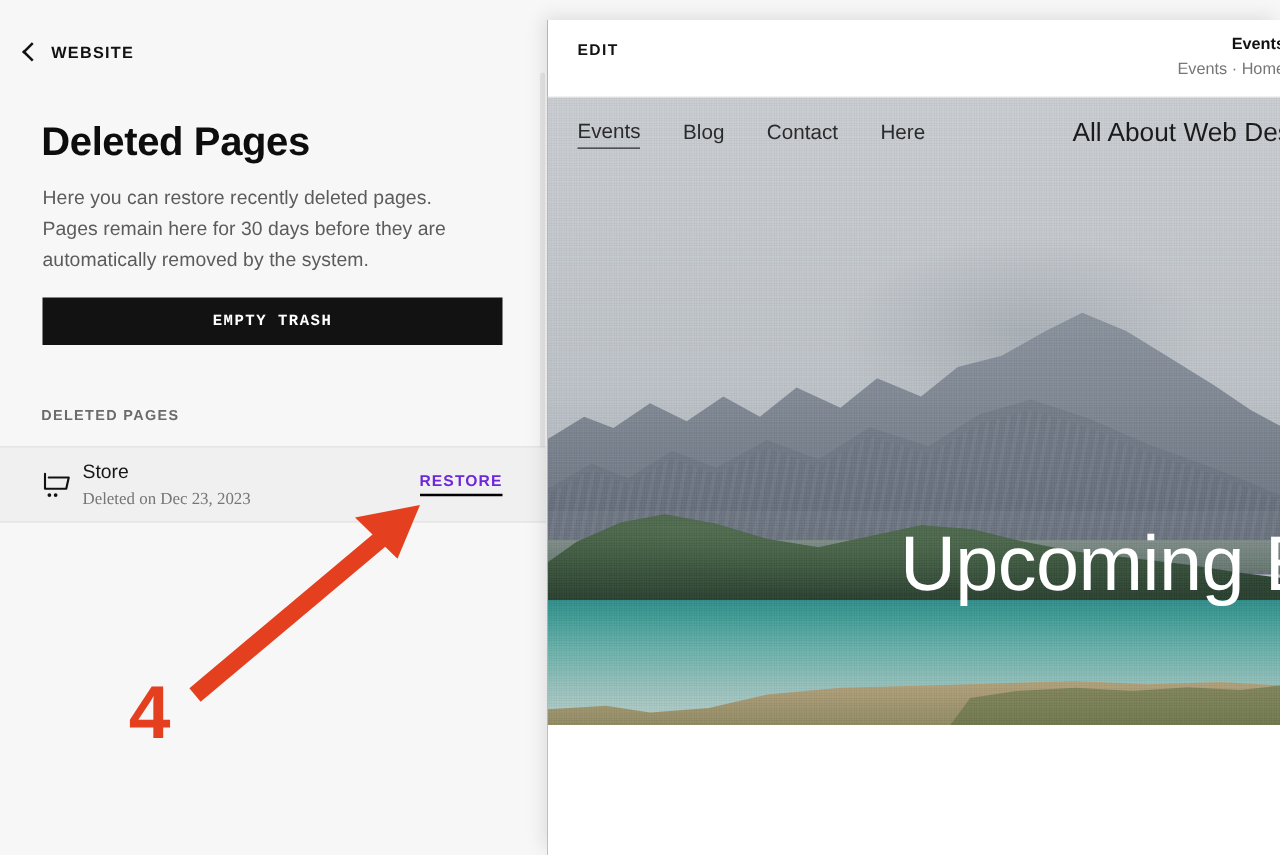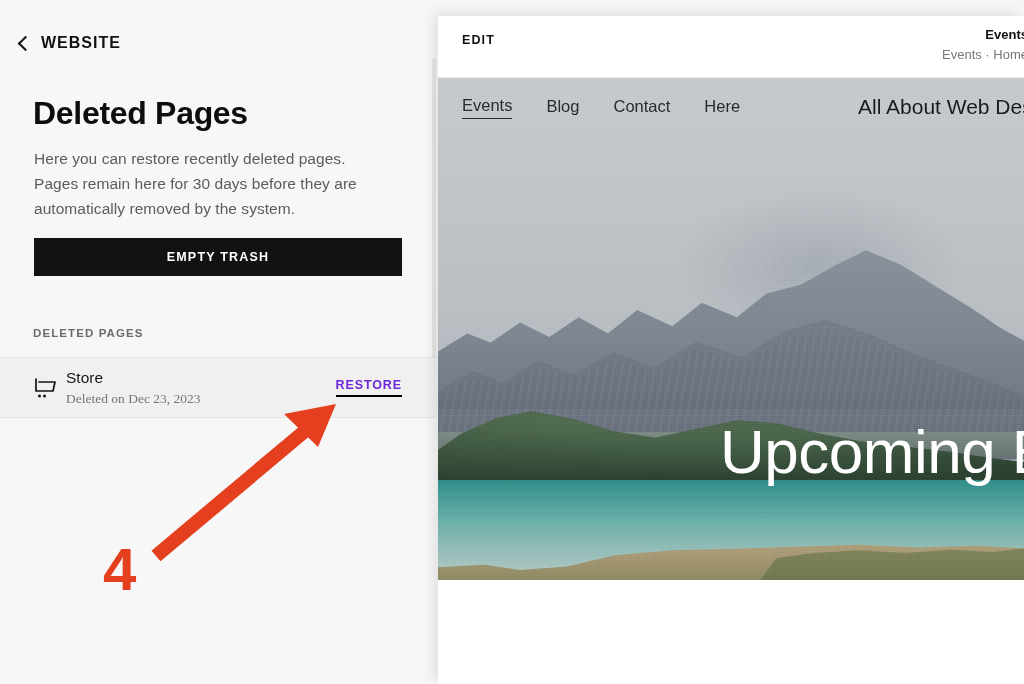--- a/index.html
+++ b/index.html
@@ -27,42 +27,42 @@
     cursor: pointer;
   }
   .back-chevron {
     display: inline-block; width: 11px; height: 11px;
     border-left: 2.2px solid #121212;
     border-bottom: 2.2px solid #121212;
     transform: rotate(45deg);
     margin-top: 0px;
   }
   .back-label {
-    font-size: 16px; font-weight: bold; letter-spacing: 1.0px;
+    font-size: 13px; font-weight: bold; letter-spacing: 1.0px;
     color: #121212; text-transform: uppercase;
   }
 
   .page-title {
     position: absolute; left: 33px; top: 96px;
     font-size: 32px; font-weight: bold; letter-spacing: -0.3px;
     color: #0d0d0d; line-height: 1.1;
   }
 
   .page-desc {
     position: absolute; left: 34px; top: 146px; width: 350px;
     font-size: 15.5px; line-height: 25px; color: #5c5c5c;
     letter-spacing: 0.05px;
   }
 
   .empty-trash-btn {
     position: absolute; left: 34px; top: 238px;
     width: 368px; height: 38px;
     background: #121212; color: #ffffff;
     border: none; cursor: pointer;
-    font-family: Liberation Sans, sans-serif;
+    font-family: Liberation Mono, monospace;
     font-size: 12.5px; font-weight: bold; letter-spacing: 1.2px;
     display: flex; align-items: center; justify-content: center;
   }
 
   .section-label {
     position: absolute; left: 33px; top: 327px;
     font-size: 11.5px; font-weight: bold; letter-spacing: 1.1px;
     color: #6b6b6b; text-transform: uppercase;
   }
 

